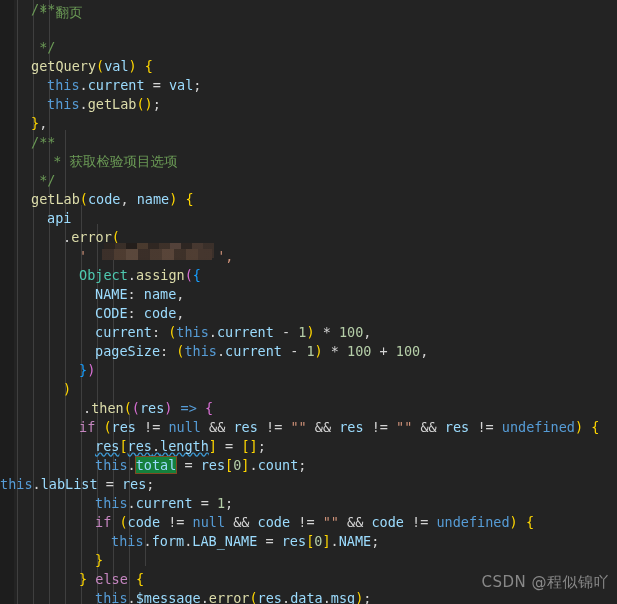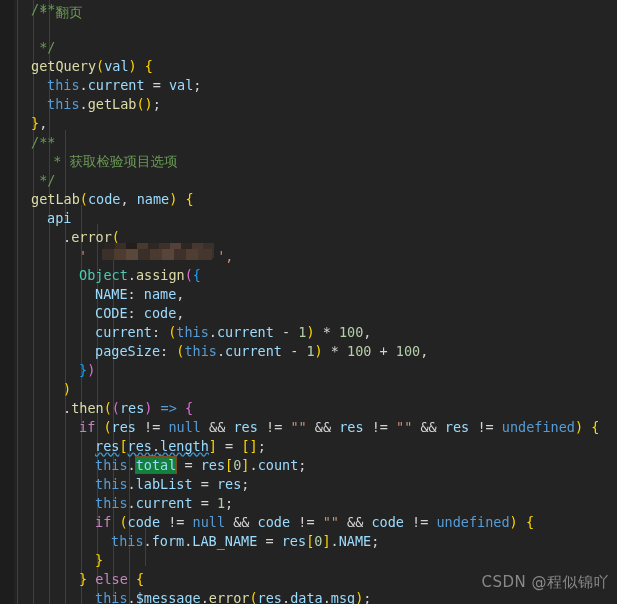--- a/index.html
+++ b/index.html
@@ -155,25 +155,25 @@
       <div class="line" style="top: 209px; padding-left: 47px;"><span class="var">api</span></div>
       <div class="line" style="top: 228px; padding-left: 63px;"><span class="op">.</span><span class="fn">error</span><span class="pn">(</span></div>
       <div class="line" style="top: 247px; padding-left: 79px;"><span class="str">'</span><span class="str">                </span><span class="str">',</span></div>
       <div class="line" style="top: 266px; padding-left: 79px;"><span class="cls">Object</span><span class="op">.</span><span class="fn">assign</span><span class="pn2">(</span><span class="pn3">{</span></div>
       <div class="line" style="top: 285px; padding-left: 95px;"><span class="var">NAME</span><span class="op">: </span><span class="var">name</span><span class="op">,</span></div>
       <div class="line" style="top: 304px; padding-left: 95px;"><span class="var">CODE</span><span class="op">: </span><span class="var">code</span><span class="op">,</span></div>
       <div class="line" style="top: 323px; padding-left: 95px;"><span class="var">current</span><span class="op">: </span><span class="pn">(</span><span class="this">this</span><span class="op">.</span><span class="var">current</span><span class="op"> - </span><span class="num">1</span><span class="pn">)</span><span class="op"> * </span><span class="num">100</span><span class="op">,</span></div>
       <div class="line" style="top: 342px; padding-left: 95px;"><span class="var">pageSize</span><span class="op">: </span><span class="pn">(</span><span class="this">this</span><span class="op">.</span><span class="var">current</span><span class="op"> - </span><span class="num">1</span><span class="pn">)</span><span class="op"> * </span><span class="num">100</span><span class="op"> + </span><span class="num">100</span><span class="op">,</span></div>
       <div class="line" style="top: 361px; padding-left: 79px;"><span class="pn3">}</span><span class="pn2">)</span></div>
       <div class="line" style="top: 380px; padding-left: 63px;"><span class="pn">)</span></div>
-      <div class="line" style="top: 399px; padding-left: 63px;"><span class="op">.</span><span class="fn">then</span><span class="pn">(</span><span class="pn2">(</span><span class="var">res</span><span class="pn2">)</span><span class="op"> </span><span class="this">=&gt;</span><span class="op"> </span><span class="pn2">{</span></div>
+      <div class="line" style="top: 399px; padding-left: 83px;"><span class="op">.</span><span class="fn">then</span><span class="pn">(</span><span class="pn2">(</span><span class="var">res</span><span class="pn2">)</span><span class="op"> </span><span class="this">=&gt;</span><span class="op"> </span><span class="pn2">{</span></div>
       <div class="line" style="top: 418px; padding-left: 79px;"><span class="kw">if</span><span class="op"> </span><span class="pn">(</span><span class="var">res</span><span class="op"> != </span><span class="this">null</span><span class="op"> &amp;&amp; </span><span class="var">res</span><span class="op"> != </span><span class="str">""</span><span class="op"> &amp;&amp; </span><span class="var">res</span><span class="op"> != </span><span class="str">""</span><span class="op"> &amp;&amp; </span><span class="var">res</span><span class="op"> != </span><span class="this">undefined</span><span class="pn">)</span><span class="op"> </span><span class="pn">{</span></div>
       <div class="line" style="top: 437px; padding-left: 95px;"><span class="var squiggle">res</span><span class="pn">[</span><span class="var squiggle">res</span><span class="op squiggle">.</span><span class="var squiggle">length</span><span class="pn">]</span><span class="op"> = </span><span class="pn">[</span><span class="pn">]</span><span class="op">;</span></div>
       <div class="line" style="top: 456px; padding-left: 95px;"><span class="this">this</span><span class="op">.</span><span class="sel">total</span><span class="op"> = </span><span class="var">res</span><span class="pn">[</span><span class="num">0</span><span class="pn">]</span><span class="op">.</span><span class="var">count</span><span class="op">;</span></div>
-      <div class="line" style="top: 475px; padding-left: 95px;"><span class="this">this</span><span class="op">.</span><span class="var">labList</span><span class="op"> = </span><span class="var">res</span><span class="op">;</span></div>
+      <div class="line" style="top: 475px; "><span class="this">this</span><span class="op">.</span><span class="var">labList</span><span class="op"> = </span><span class="var">res</span><span class="op">;</span></div>
       <div class="line" style="top: 494px; padding-left: 95px;"><span class="this">this</span><span class="op">.</span><span class="var">current</span><span class="op"> = </span><span class="num">1</span><span class="op">;</span></div>
       <div class="line" style="top: 513px; padding-left: 95px;"><span class="kw">if</span><span class="op"> </span><span class="pn">(</span><span class="var">code</span><span class="op"> != </span><span class="this">null</span><span class="op"> &amp;&amp; </span><span class="var">code</span><span class="op"> != </span><span class="str">""</span><span class="op"> &amp;&amp; </span><span class="var">code</span><span class="op"> != </span><span class="this">undefined</span><span class="pn">)</span><span class="op"> </span><span class="pn">{</span></div>
       <div class="line" style="top: 532px; padding-left: 111px;"><span class="this">this</span><span class="op">.</span><span class="var">form</span><span class="op">.</span><span class="var">LAB_NAME</span><span class="op"> = </span><span class="var">res</span><span class="pn">[</span><span class="num">0</span><span class="pn">]</span><span class="op">.</span><span class="var">NAME</span><span class="op">;</span></div>
       <div class="line" style="top: 551px; padding-left: 95px;"><span class="pn">}</span></div>
       <div class="line" style="top: 570px; padding-left: 79px;"><span class="pn">}</span><span class="op"> </span><span class="kw">else</span><span class="op"> </span><span class="pn">{</span></div>
       <div class="line" style="top: 589px; padding-left: 95px;"><span class="this">this</span><span class="op">.</span><span class="var">$message</span><span class="op">.</span><span class="fn">error</span><span class="pn">(</span><span class="var">res</span><span class="op">.</span><span class="var">data</span><span class="op">.</span><span class="var">msg</span><span class="pn">)</span><span class="op">;</span></div>
     </div>
 
   <div class="redacted" style="left:104px; top:243px; width:110px;"></div>
   <div class="redacted row2" style="left:102px; top:249px; width:110px; height:11px;"></div>

